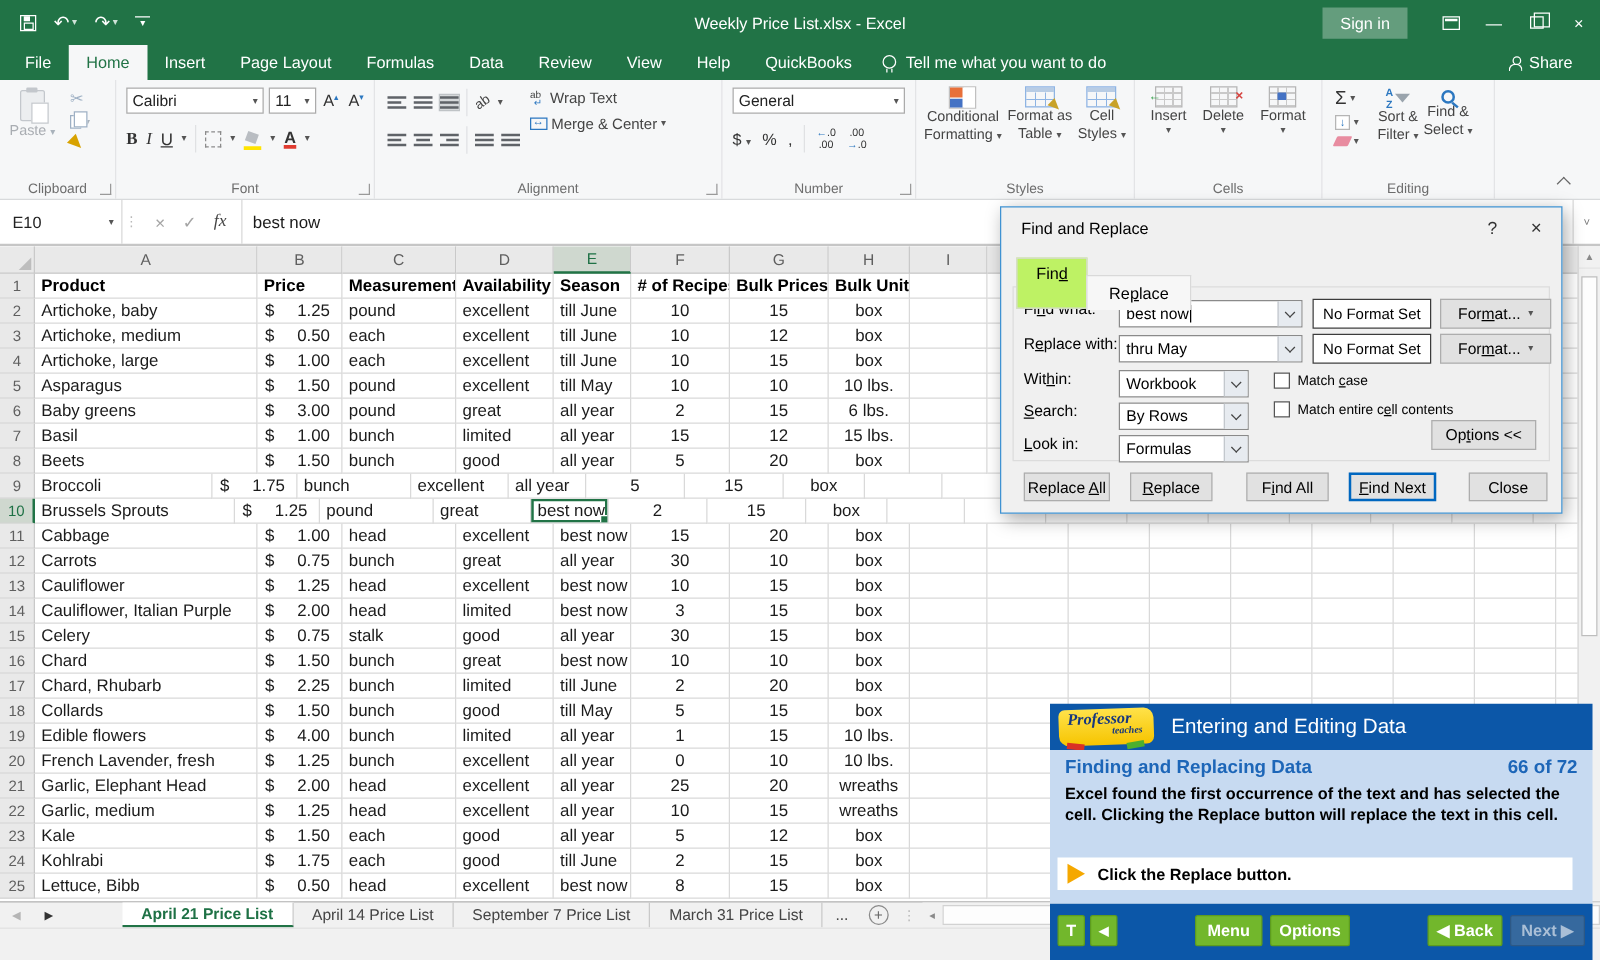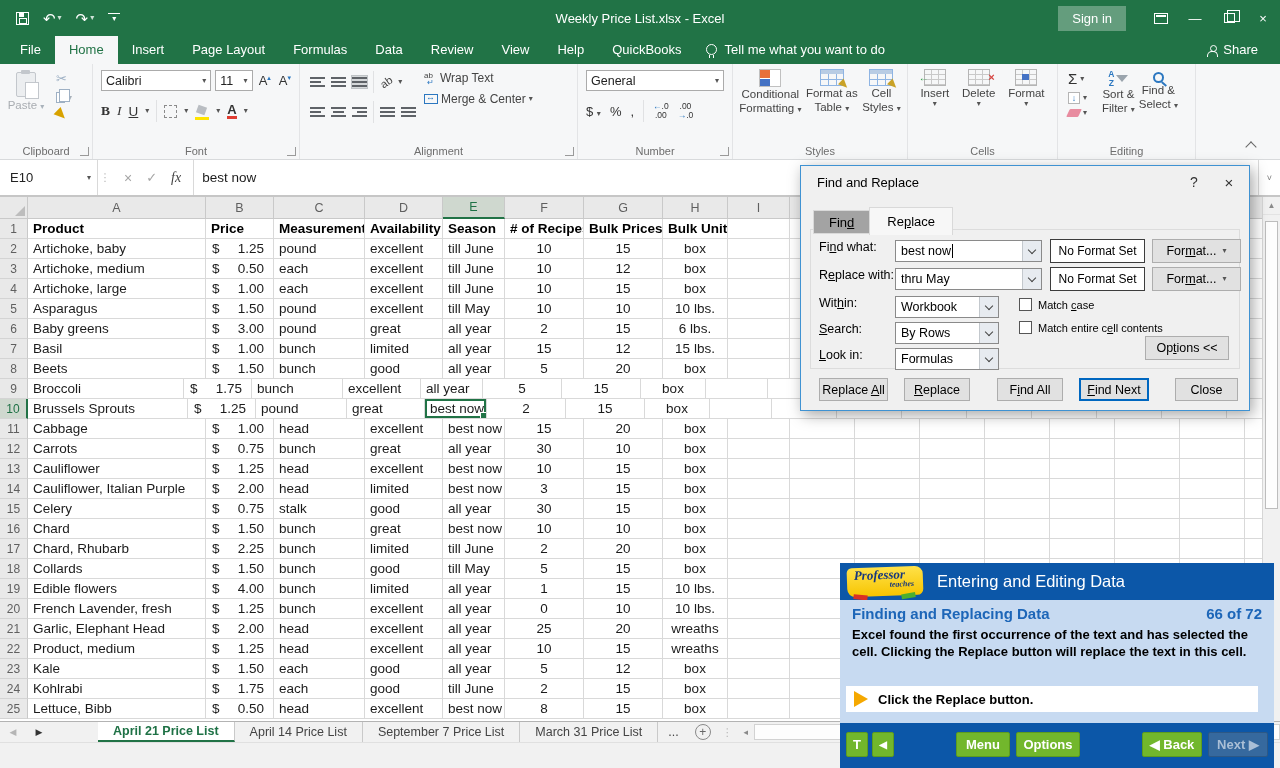--- a/index.html
+++ b/index.html
@@ -180,21 +180,21 @@
   .hs-track { flex:1; background:#fdfdfd; border:1px solid #d2d2d2; margin:2px 0; }
   .statusbar { position:absolute; left:0; top:742px; width:1280px; height:26px; background:#f1f1f1; border-top:1px solid #e0e0e0; }
 
   
   .dlg { position:absolute; left:800px; top:165px; width:450px; height:246px; background:#f0f0f0; border:1px solid #3f92d2; box-shadow:3px 4px 14px rgba(0,0,0,.35); z-index:40; font-size:13px; color:#000; }
   .dlg-head { height:32px; display:flex; align-items:center; }
   .dlg-title { padding-left:16px; font-size:13px; }
   .dlg-hbtn { margin-left:auto; width:30px; text-align:center; font-size:14px; color:#333; }
   .dlg-close { width:40px; text-align:center; font-size:15px; color:#333; margin-left:0; }
   .dlg-tabs { position:absolute; left:12px; top:40px; display:flex; align-items:flex-end; z-index:2; }
-  .dtab { padding:4px 15px 3px; border:1px solid #d9d9d9; background:#a3a3a3; margin-right:-1px; }
+  .dtab { padding:4px 15px 20px; border:1px solid #d9d9d9; background:#bef264; margin-right:-1px; }
   .dtab.active { background:#f7f7f7; padding:6px 17px 6px; border-bottom:none; position:relative; top:1px; }
   .dlg-page { position:absolute; left:9px; right:9px; top:63px; height:140px; border:1px solid #dcdcdc; background:#f0f0f0; }
   .drow { position:absolute; height:22px; display:flex; align-items:flex-start; }
   .dlabel { font-size:12.5px; }
   .dcombo { position:absolute; background:#fff; border:1px solid #8a8a8a; height:22px; font-size:12.5px; display:flex; align-items:center; padding:0 22px 0 5px; }
   .dcombo .arrow { position:absolute; right:0; top:0; bottom:0; width:19px; background:#e7ebf0; border-left:1px solid #c3c8cd; display:flex; align-items:center; justify-content:center; }
   .dcombo .arrow i { width:6px; height:6px; border-right:1.4px solid #444; border-bottom:1.4px solid #444; transform:rotate(45deg); margin-top:-3px; }
   .caret { display:inline-block; width:1px; height:14px; background:#000; margin-left:1px; }
   .noformat { position:absolute; width:95px; height:24px; background:#fff; border:1px solid #3c3c3c; font-size:12px; display:flex; align-items:center; justify-content:center; }
   .dbtn { background:#e1e1e1; border:1px solid #adadad; font-size:12.5px; display:flex; align-items:center; justify-content:center; }
@@ -731,21 +731,21 @@
           <div class="gc" style="width: 65px;"></div>
           <div class="gc" style="width: 65px;"></div>
           <div class="gc" style="width: 65px;"></div>
           <div class="gc" style="width: 65px;"></div>
           <div class="gc" style="width: 65px;"></div>
           <div class="gc" style="width: 65px;"></div>
           <div class="gc" style="width: 65px;"></div>
         </div>
         <div class="grow">
           <div class="rn">9</div>
-          <div class="gc" style="width: 156px;">Broccoli</div>
+          <div class="gc" style="width: 142px;">Broccoli</div>
           <div class="gc price" style="width: 68px;">
             <span>$</span>
             <span>1.75</span>
           </div>
           <div class="gc" style="width: 91px;">bunch</div>
           <div class="gc" style="width: 78px;">excellent</div>
           <div class="gc" style="width: 62px;">all year</div>
           <div class="gc center" style="width: 79px;">5</div>
           <div class="gc center" style="width: 79px;">15</div>
           <div class="gc center" style="width: 65px;">box</div>
@@ -1030,21 +1030,21 @@
           <div class="gc" style="width: 65px;"></div>
           <div class="gc" style="width: 65px;"></div>
           <div class="gc" style="width: 65px;"></div>
           <div class="gc" style="width: 65px;"></div>
           <div class="gc" style="width: 65px;"></div>
           <div class="gc" style="width: 65px;"></div>
           <div class="gc" style="width: 65px;"></div>
         </div>
         <div class="grow">
           <div class="rn">22</div>
-          <div class="gc" style="width: 178px;">Product, medium</div>
+          <div class="gc" style="width: 178px;">Garlic, medium</div>
           <div class="gc price" style="width: 68px;">
             <span>$</span>
             <span>1.25</span>
           </div>
           <div class="gc" style="width: 91px;">head</div>
           <div class="gc" style="width: 78px;">excellent</div>
           <div class="gc" style="width: 62px;">all year</div>
           <div class="gc center" style="width: 79px;">10</div>
           <div class="gc center" style="width: 79px;">15</div>
           <div class="gc center" style="width: 65px;">wreaths</div>

